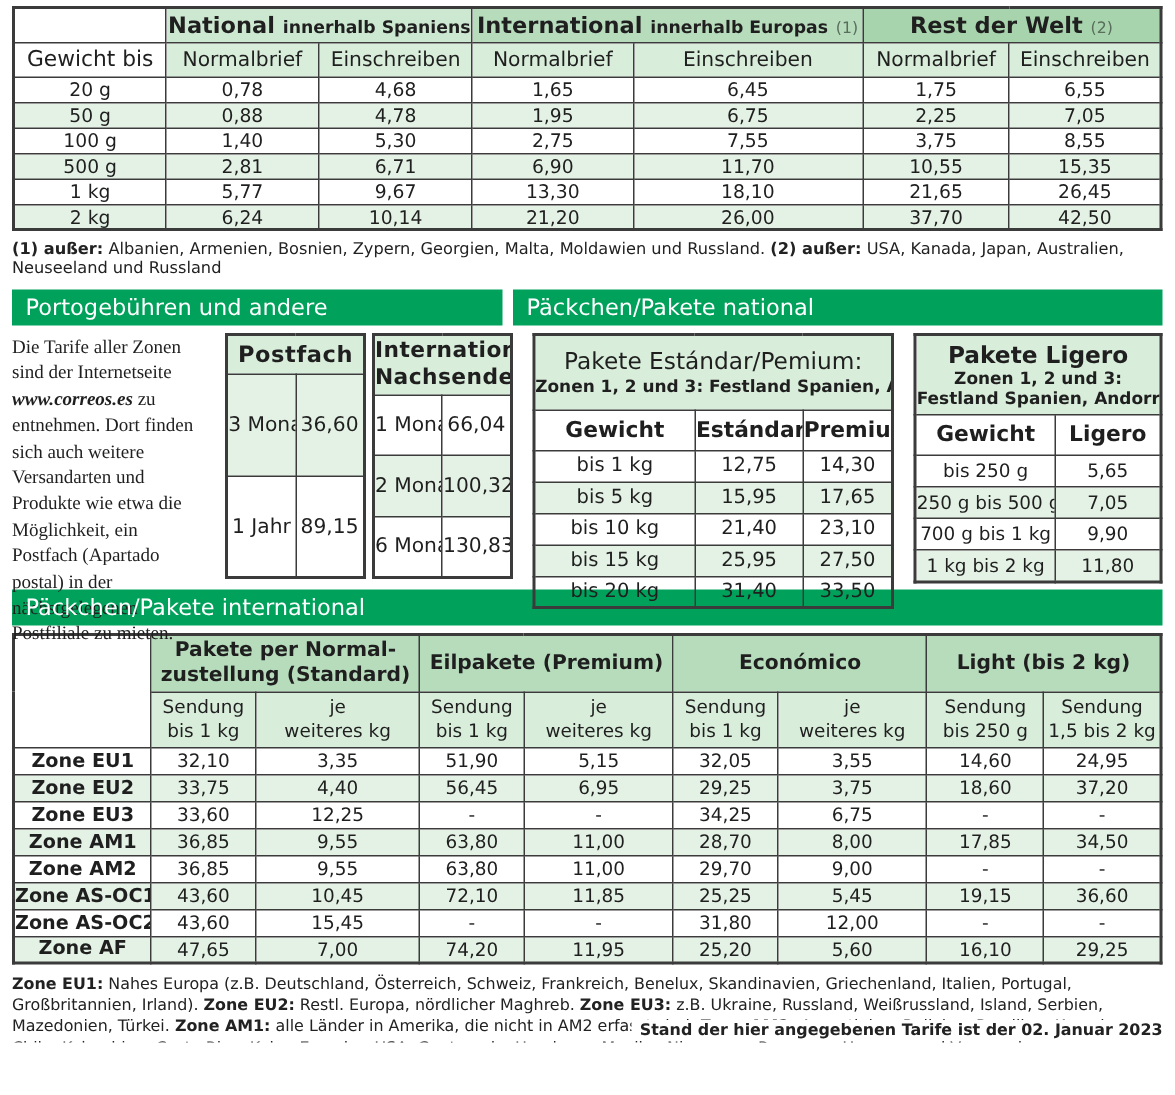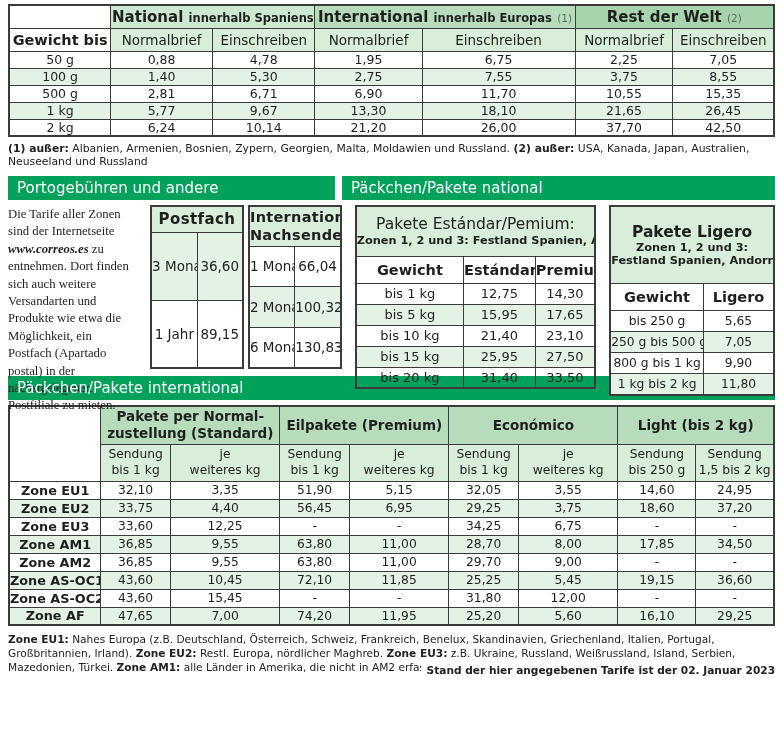--- a/index.html
+++ b/index.html
@@ -22,21 +22,21 @@
   
   .letter{width:767px;margin:4px 8px 0 8px;font-size:13px}
   .letter .grp th{height:23px;font-size:15px;font-weight:700}
   .letter .grp .blank{background:#fff}
   .letter .g1{background:var(--grpNat)}
   .letter .g2{background:var(--grpInt)}
   .letter .g3{background:var(--grpRest)}
   .letter .gsub{font-size:11.5px;font-weight:700}
   .letter .gnote{font-size:10.5px;font-weight:400;color:#5a6e5c}
   .letter .sub th{height:23px;font-weight:400;font-size:13.5px;background:var(--subhdr)}
-  .letter .sub th:first-child{font-weight:700;background:#fff;font-size:14.5px}
+  .letter .sub th:first-child{font-weight:400;background:#fff;font-size:14.5px}
   .letter tbody td{height:17px;font-size:12.5px}
   .letter tbody tr:nth-child(even){background:var(--stripe)}
 
   .fnote1{margin:5px 8px 0 8px;font-size:10.8px;color:#222}
   .seg-b{font-weight:700}
   .seg-bi{font-weight:700;font-style:italic}
 
   
   .bars{display:flex;margin:8px 8px 0 8px;gap:7px}
   .bar{background:var(--green);color:#fff;font-size:15px;height:24px;line-height:24px;padding-left:9px}
@@ -63,21 +63,21 @@
   .estandar .t1{font-size:15.5px;font-weight:400}
   .estandar .t2{font-size:11.3px;margin-top:1px}
   .estandar .cols th{height:27px;background:#fff;font-size:14.5px;font-weight:700}
   .estandar tbody td{height:21px;font-size:13px}
   .estandar tbody tr:nth-child(even){background:var(--stripe)}
   .estandar col:nth-child(1){width:45%}
   .estandar col:nth-child(2){width:30%}
   .estandar col:nth-child(3){width:25%}
 
   .ligero{width:167px}
-  .ligero .hdrblock{background:var(--subhdr);height:50px;padding:16px 0}
+  .ligero .hdrblock{background:var(--subhdr);height:50px;padding:4px 0}
   .ligero .t1{font-size:15.5px;font-weight:700}
   .ligero .t2{font-size:11.3px;font-weight:700}
   .ligero .t3{font-size:11.3px}
   .ligero .cols th{height:27px;background:#fff;font-size:14.5px;font-weight:700}
   .ligero tbody td{height:21px;font-size:12.3px}
   .ligero tbody tr:nth-child(even){background:var(--stripe)}
   .ligero col:nth-child(1){width:57%}
   .ligero col:nth-child(2){width:43%}
 
   
@@ -120,20 +120,29 @@
         <th>Normalbrief</th>
         <th>Einschreiben</th>
         <th>Normalbrief</th>
         <th>Einschreiben</th>
         <th>Normalbrief</th>
         <th>Einschreiben</th>
       </tr>
     </thead>
     <tbody>
         <tr>
+          <td>20 g</td>
+          <td>0,78</td>
+          <td>4,68</td>
+          <td>1,65</td>
+          <td>6,45</td>
+          <td>1,75</td>
+          <td>6,55</td>
+        </tr>
+        <tr>
           <td>50 g</td>
           <td>0,88</td>
           <td>4,78</td>
           <td>1,95</td>
           <td>6,75</td>
           <td>2,25</td>
           <td>7,05</td>
         </tr>
         <tr>
           <td>100 g</td>
@@ -294,21 +303,21 @@
       <tbody>
           <tr>
             <td>bis 250 g</td>
             <td>5,65</td>
           </tr>
           <tr>
             <td>250 g bis 500 g</td>
             <td>7,05</td>
           </tr>
           <tr>
-            <td>800 g bis 1 kg</td>
+            <td>700 g bis 1 kg</td>
             <td>9,90</td>
           </tr>
           <tr>
             <td>1 kg bis 2 kg</td>
             <td>11,80</td>
           </tr>
         </tbody>
     </table>
   </div>
 

